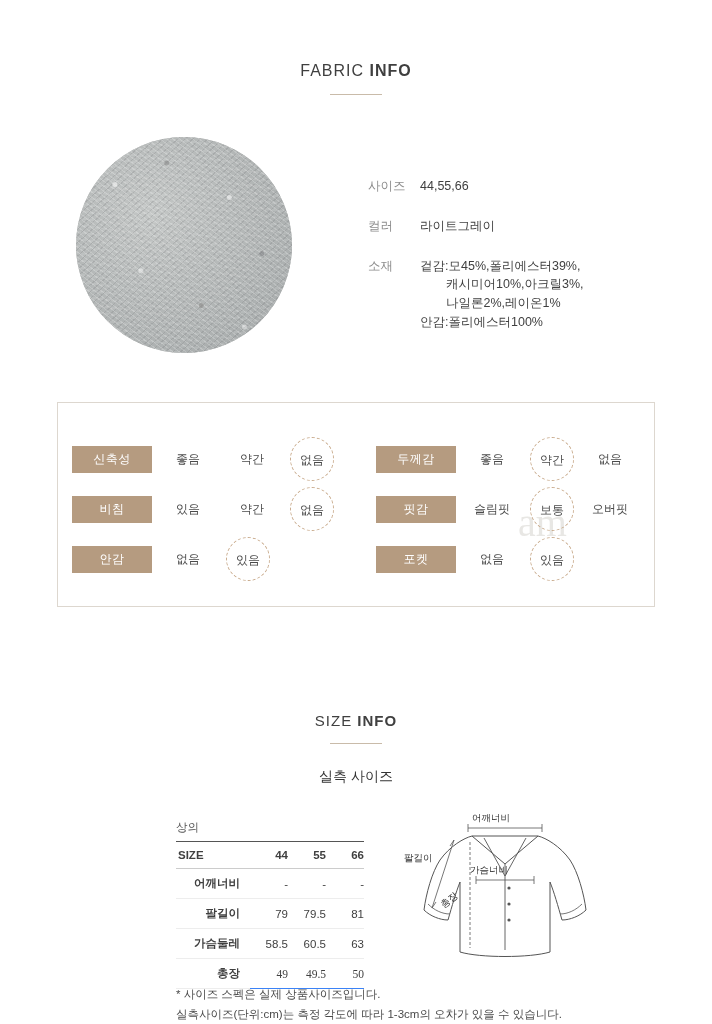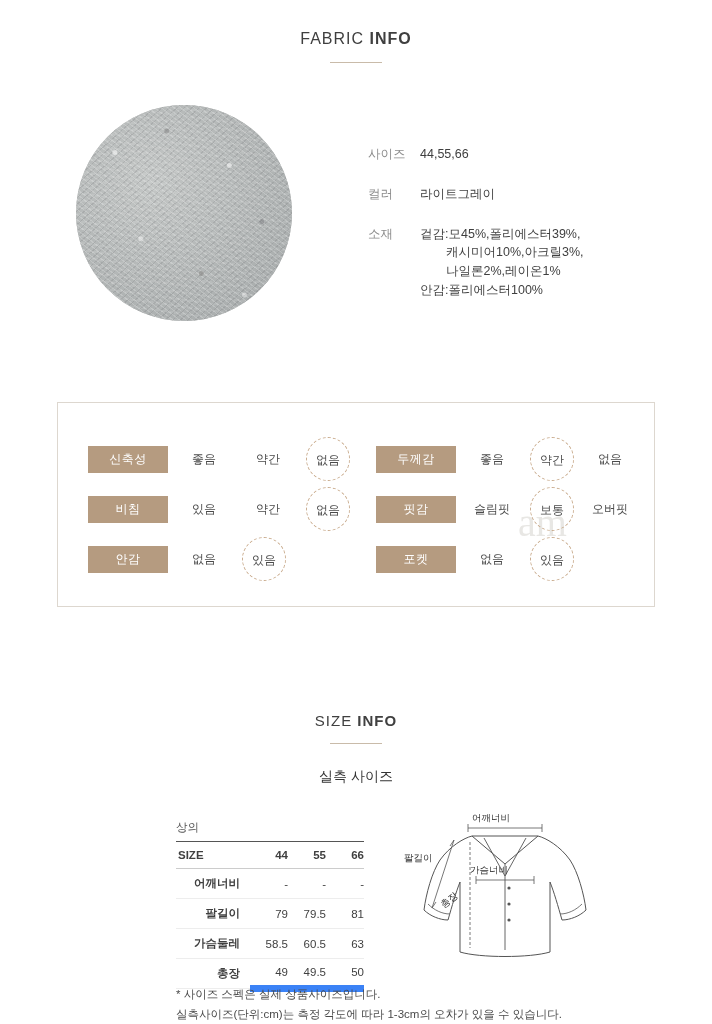--- a/index.html
+++ b/index.html
@@ -10,21 +10,21 @@
     background: #ffffff;
     font-family: "Liberation Sans", sans-serif;
     color: #444;
     position: relative;
     overflow: hidden;
   }
 
   
   .fabric-head {
     text-align: center;
-    padding-top: 30px;
+    padding-top: 62px;
   }
   .fabric-head .title {
     font-size: 16px;
     letter-spacing: 1px;
     color: #3f3f3f;
   }
   .fabric-head .title b { font-weight: bold; }
   .fabric-head .title span.light { font-weight: normal; }
   .rule {
     width: 52px;
@@ -99,21 +99,21 @@
     top: 402px;
     width: 598px;
     height: 205px;
     border: 1px solid #ddd7cf;
     background: #fff;
   }
   .attr-col {
     position: absolute;
     top: 32px;
   }
-  .attr-col.left { left: 30px; }
+  .attr-col.left { left: 14px; }
   .attr-col.right { left: 318px; }
   .attr-line {
     display: flex;
     align-items: center;
     height: 48px;
     margin-bottom: 2px;
   }
   .chip {
     width: 80px;
     height: 27px;
@@ -194,21 +194,21 @@
     border-bottom: 1px solid #ededed;
     padding: 7px 0;
     text-align: right;
     color: #3f3f3f;
   }
   table.size thead th {
     border-top: 1px solid #555;
     border-bottom: 1px solid #ccc;
     font-weight: bold;
   }
-  table.size tbody tr:last-child td { border-bottom: 7px solid #3b82f6; }
+  table.size tbody tr:last-child td { border-bottom: 1px solid #3b82f6; font-family: Liberation Serif, serif; }
   table.size th.rowh {
     text-align: right;
     padding-right: 10px;
     font-weight: bold;
     width: 74px;
   }
   table.size thead th.rowh { text-align: left; padding-left: 2px; }
   table.size td { width: 38px; }
 
   

